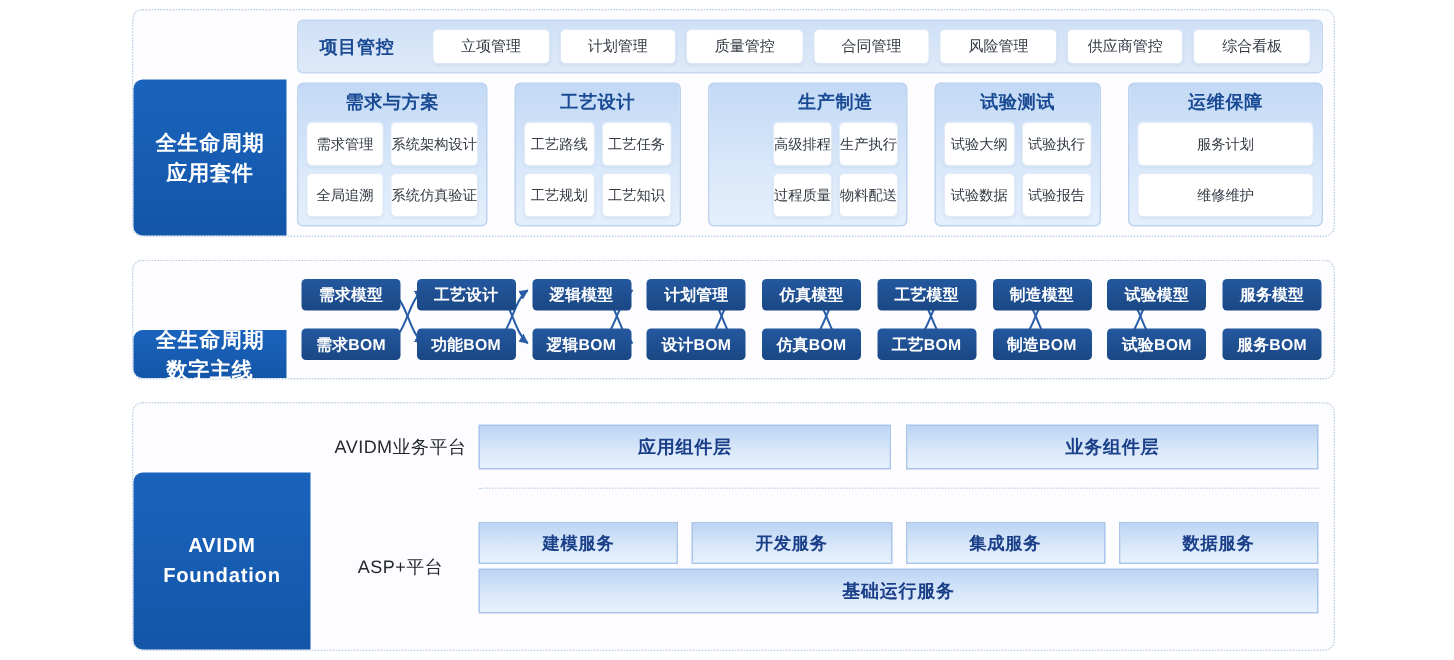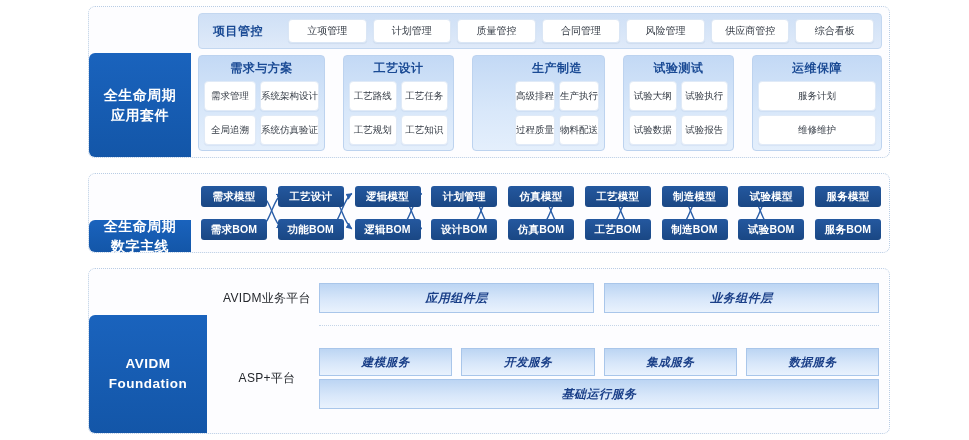--- a/index.html
+++ b/index.html
@@ -150,21 +150,20 @@
   .row-stack { flex: 1; display: flex; flex-direction: column; gap: 3px; }
   .row-strip { display: flex; gap: 9px; }
 
   .layer-box {
     flex: 1; height: 30px;
     background: linear-gradient(180deg, #bcd5f3 0%, #d8e7fa 55%, #e9f2fd 100%);
     border: 1px solid #a9c6ea;
     display: flex; align-items: center; justify-content: center;
     color: #1a3f88; font-weight: bold; font-size: 12px;
     letter-spacing: .5px;
-    font-style: italic;
   }
   .svc-box { height: 28px; font-size: 11.5px; }
   .base-box { height: 30px; font-size: 12px; }
 
   .found-divider {
     height: 1px; margin: 6px 0 7px 104px;
     border-top: 1px dotted #c5d5e8;
   }
 </style>
 </head>

